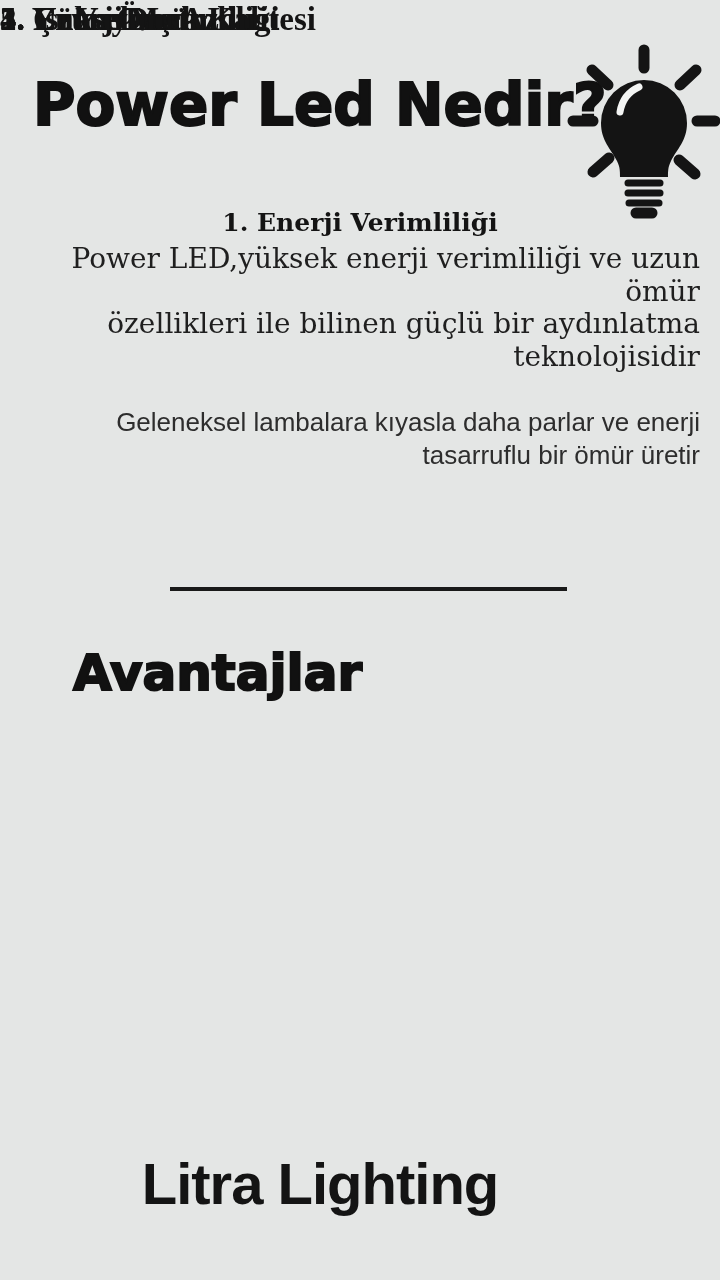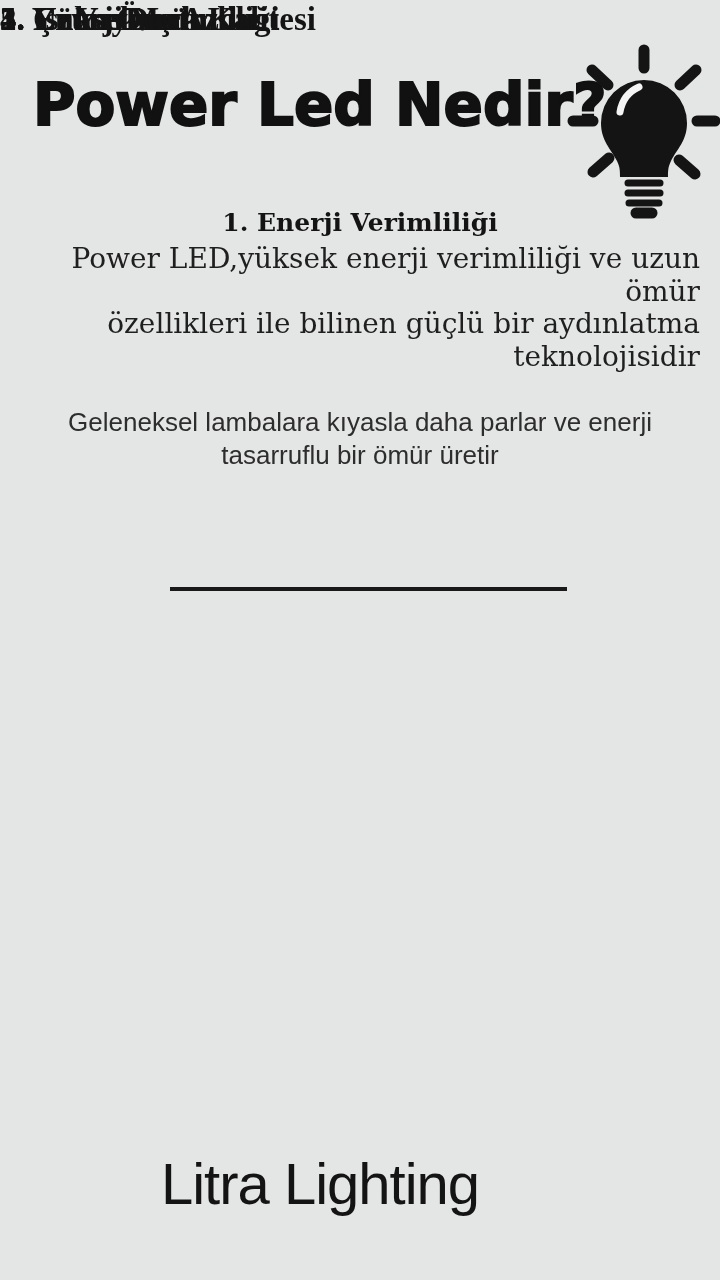--- a/index.html
+++ b/index.html
@@ -46,21 +46,21 @@
     left:20px; top:243px; width:680px;
     text-align:right;
     font-family:"DejaVu Serif", serif;
     font-size:28px;
     line-height:32.5px;
     color:#1f1f1f;
   }
   .note-lines{
     position:absolute;
     left:20px; top:406px; width:680px;
-    text-align:center;
+    text-align:right;
     font-family:"Liberation Sans", sans-serif;
     font-size:26px;
     line-height:33px;
     color:#2d2d2d;
   }
   .divider{
     position:absolute;
     left:170px; top:587px;
     width:397px; height:4px;
     background:#191919;
@@ -89,21 +89,21 @@
   .adv-item:nth-of-type(2){ left:46px; top:833px; }
   .adv-item:nth-of-type(3){ left:42px; top:910px; }
   .adv-item:nth-of-type(4){ left:47px; top:987px; }
   .adv-item:nth-of-type(5){ left:47px; top:1064px; }
   
   .brand{
     position:absolute;
     left:0; top:1152px; width:640px;
     text-align:center;
     font-family:"Liberation Sans", sans-serif;
-    font-weight:normal;
+    font-weight:bold;
     font-size:58px;
     letter-spacing:-1px;
     line-height:1.1;
     color:#141414;
   }
 </style>
 </head>
 <body>
 
 <div class="poster">
@@ -143,20 +143,21 @@
     <div>teknolojisidir</div>
   </div>
 
   <div class="note-lines">
     <div>Geleneksel lambalara kıyasla daha parlar ve enerji</div>
     <div>tasarruflu bir ömür üretir</div>
   </div>
 
   <div class="divider"></div>
 
+  <div class="adv-heading">Avantajlar</div>
 
   <div class="adv-item">1. Enerji Verimliliği</div>
   <div class="adv-item">2. Uzun Ömür</div>
   <div class="adv-item">3. Yüksek Işık Kalitesi</div>
   <div class="adv-item">4. Çevre Dostu</div>
   <div class="adv-item">5. Isı Yayımı Azdır</div>
 
   <div class="brand">Litra Lighting</div>
 
 </div>

